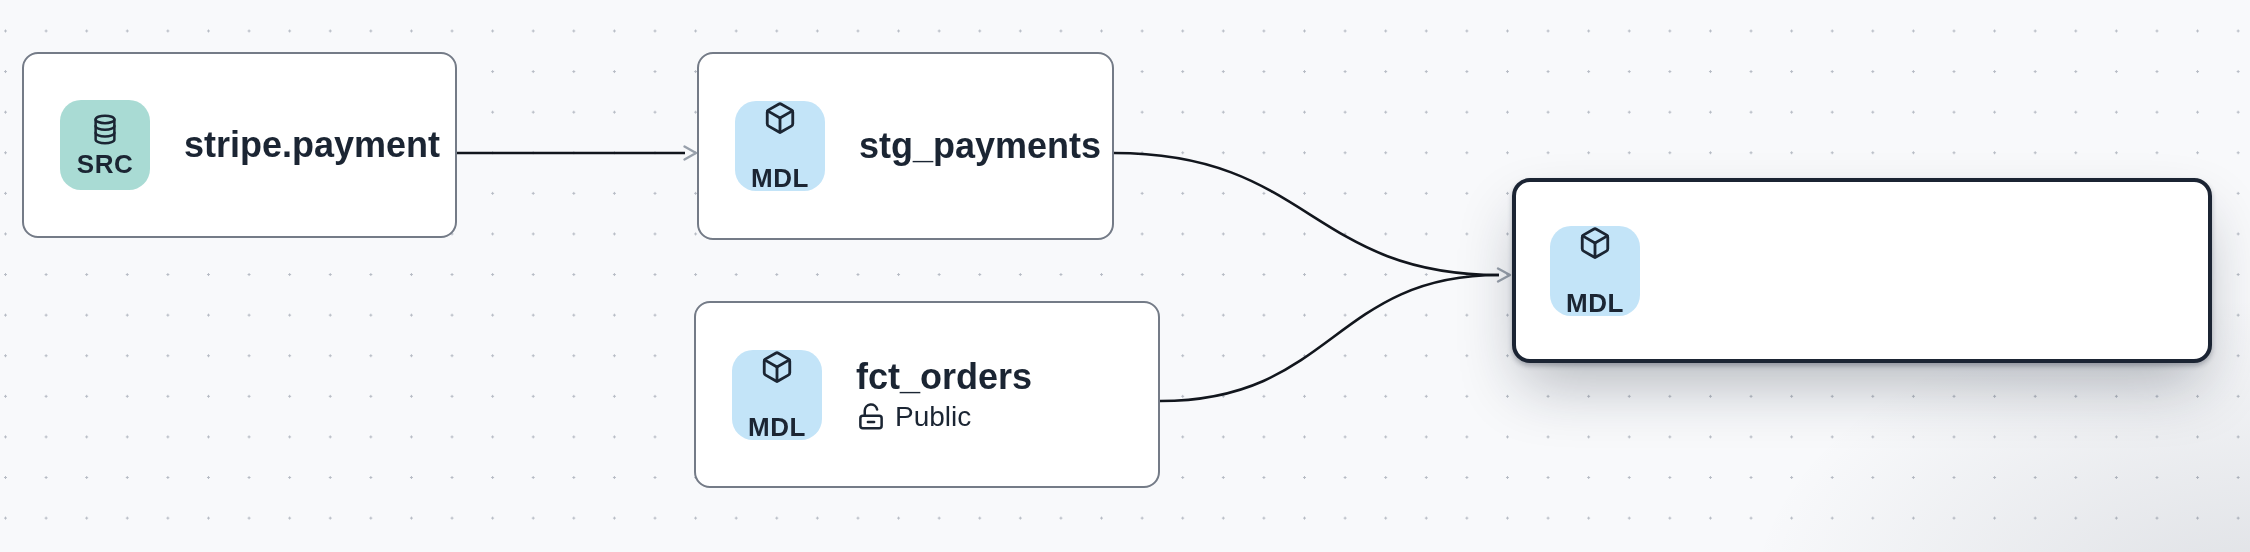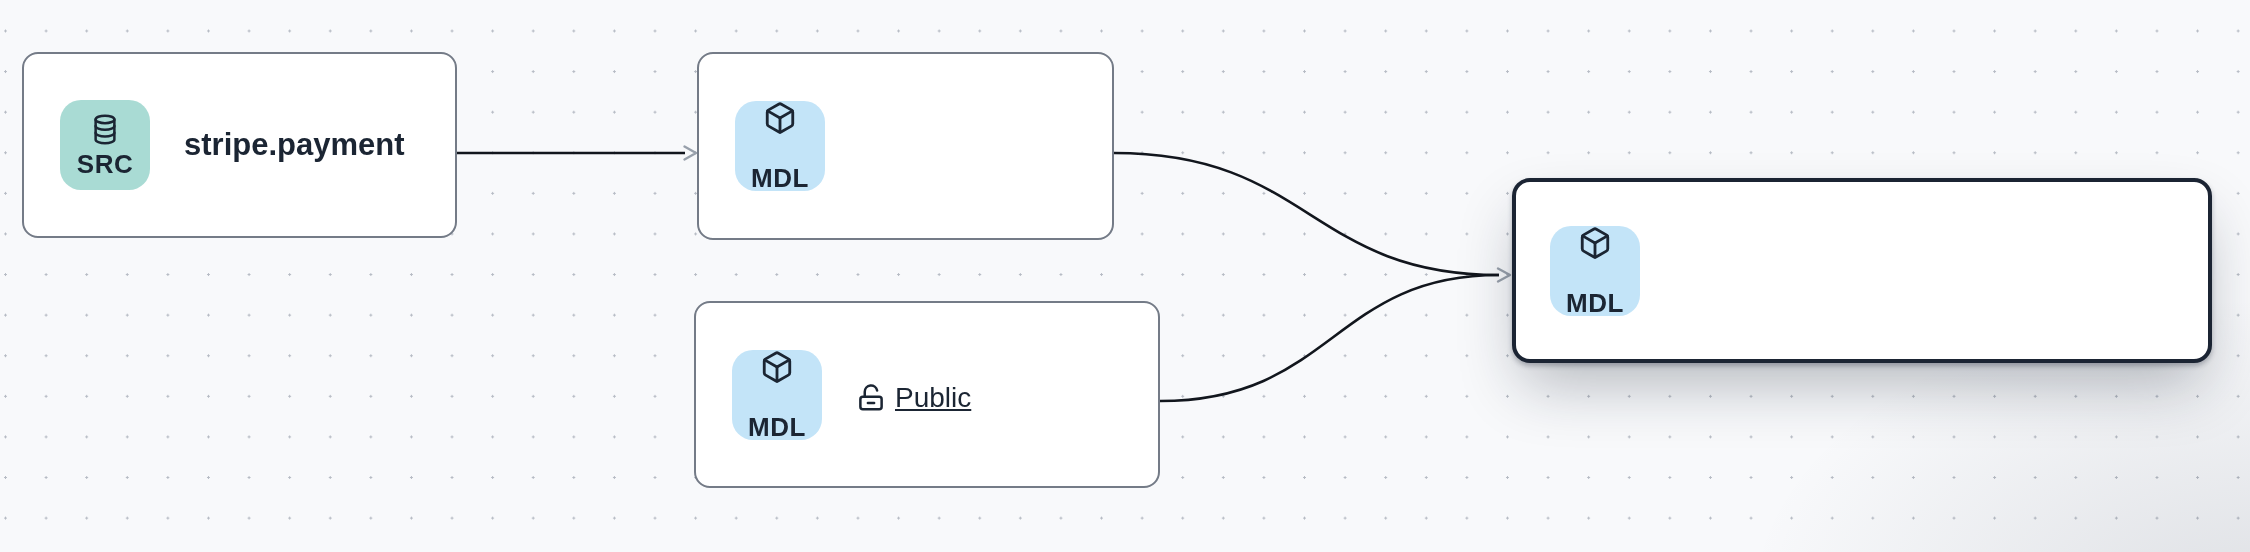--- a/index.html
+++ b/index.html
@@ -83,35 +83,34 @@
   .badge-label {
     font-size: 26px;
     font-weight: 600;
     line-height: 1;
     margin-top: 4px;
     color: var(--text);
     letter-spacing: 0.5px;
   }
   .node-text { display: flex; flex-direction: column; justify-content: center; }
   .node-title {
-    font-size: 31px;
+    font-size: 36px;
     font-weight: 600;
     line-height: 38px;
     white-space: nowrap;
     color: var(--text);
   }
   .node-subrow {
     display: flex;
     align-items: center;
     gap: 9px;
     margin-top: 6px;
     font-size: 28px;
     line-height: 30px;
     color: var(--text);
-    text-decoration: underline;
   }
   .node-subrow svg { display: block; stroke: var(--text); fill: none; stroke-width: 2; stroke-linecap: round; stroke-linejoin: round; }
 </style>
 </head>
 <body>
 
 <div class="canvas">
 
   <svg class="edges-layer" viewBox="0 0 2250 552">
     <path class="edge-path" d="M457 153 L685 153"></path>
@@ -138,32 +137,36 @@
 
   <div class="node" style="left:697px; top:52px; width:417px; height:188px;">
     <div class="badge badge-model">
       <svg width="34" height="34" viewBox="0 0 24 24">
         <path d="M21 16V8a2 2 0 0 0-1-1.73l-7-4a2 2 0 0 0-2 0l-7 4A2 2 0 0 0 3 8v8a2 2 0 0 0 1 1.73l7 4a2 2 0 0 0 2 0l7-4A2 2 0 0 0 21 16z"></path>
         <polyline points="3.27 6.96 12 12.01 20.73 6.96"></polyline>
         <line x1="12" y1="22.08" x2="12" y2="12"></line>
       </svg>
       <span class="badge-label">MDL</span>
     </div>
+    <div class="node-text">
+      <div class="node-title">stg_payments</div>
+    </div>
   </div>
 
   <div class="node" style="left:694px; top:301px; width:466px; height:187px;">
     <div class="badge badge-model">
       <svg width="34" height="34" viewBox="0 0 24 24">
         <path d="M21 16V8a2 2 0 0 0-1-1.73l-7-4a2 2 0 0 0-2 0l-7 4A2 2 0 0 0 3 8v8a2 2 0 0 0 1 1.73l7 4a2 2 0 0 0 2 0l7-4A2 2 0 0 0 21 16z"></path>
         <polyline points="3.27 6.96 12 12.01 20.73 6.96"></polyline>
         <line x1="12" y1="22.08" x2="12" y2="12"></line>
       </svg>
       <span class="badge-label">MDL</span>
     </div>
     <div class="node-text">
+      <div class="node-title">fct_orders</div>
       <div class="node-subrow">
         <svg width="30" height="30" viewBox="0 0 24 24">
           <rect x="3.5" y="11" width="17" height="10" rx="2"></rect>
           <path d="M7 11V7a5 5 0 0 1 9.9-1"></path>
           <line x1="9.5" y1="16" x2="14.5" y2="16"></line>
         </svg>
         <span>Public</span>
       </div>
     </div>
   </div>

